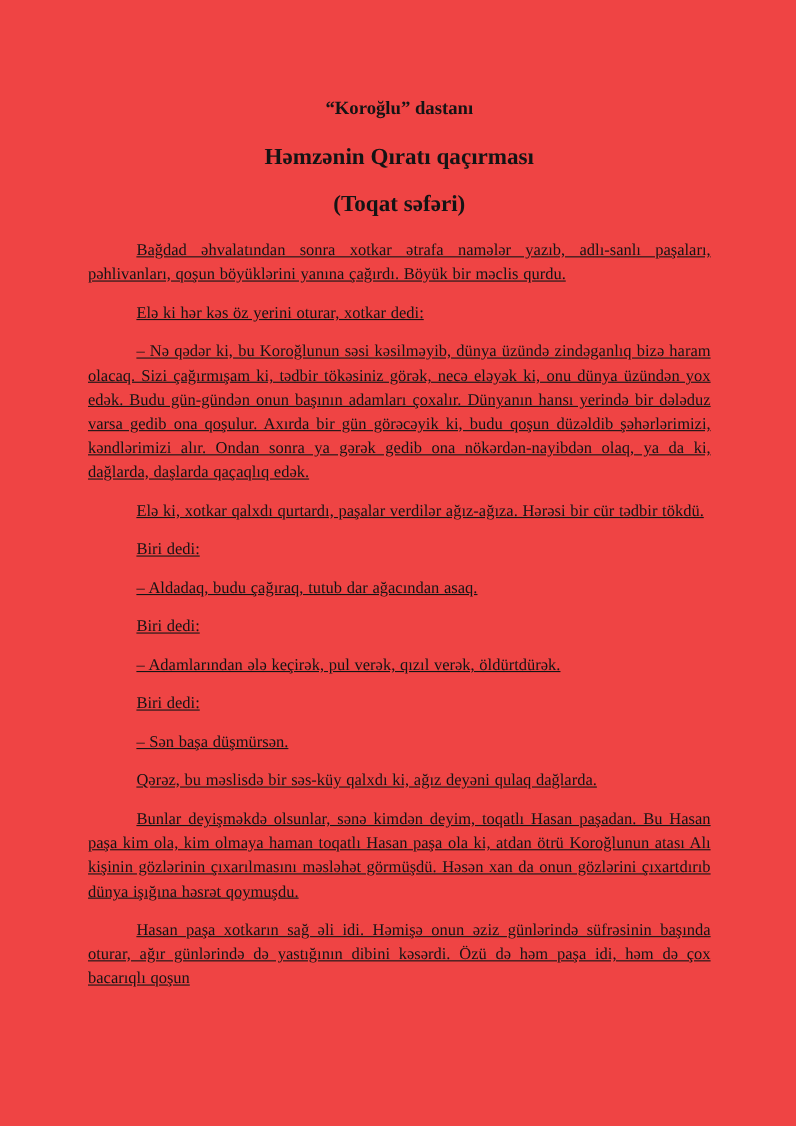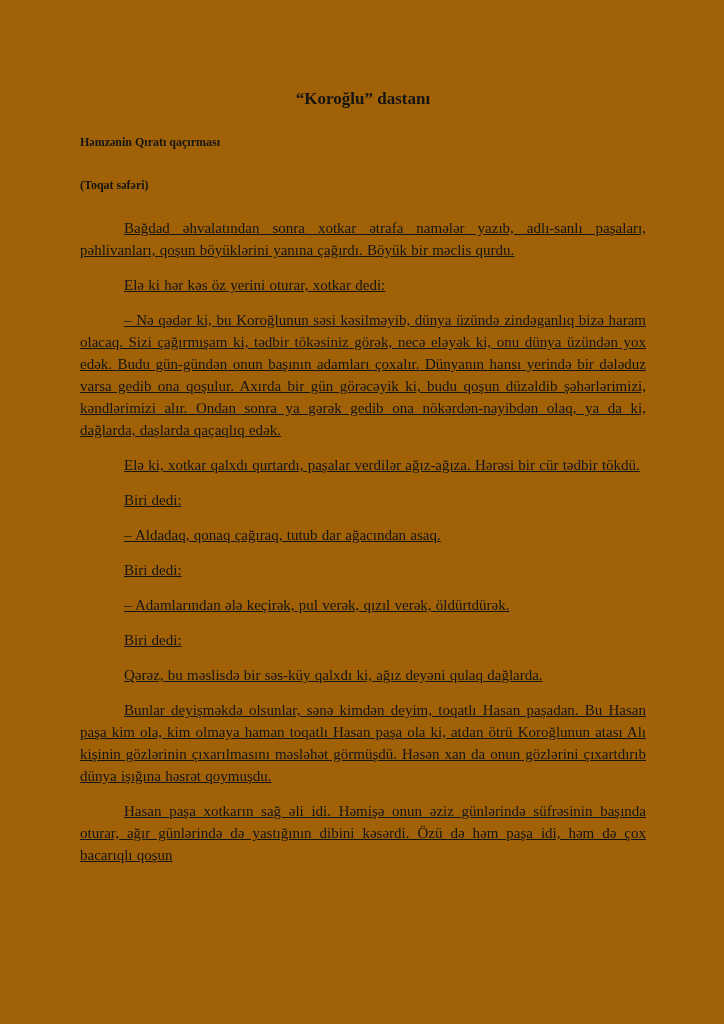--- a/index.html
+++ b/index.html
@@ -5,37 +5,38 @@
   html, body {
     margin: 0;
     padding: 0;
     background: #ffffff;
   }
   .page {
     position: relative;
     width: 724px;
     height: 1024px;
     margin: 0 auto;
-    background: #a16207;
+    background: #ef4444;
     overflow: hidden;
     box-sizing: border-box;
     padding: 88px 78px 0 80px;
     font-family: "Liberation Serif", "DejaVu Serif", serif;
     color: #141414;
   }
   .doc-title {
     font-size: 17px;
     font-weight: bold;
     text-align: center;
     line-height: 22px;
     margin: 0 0 21px 0;
   }
   .doc-subtitle {
-    font-size: 12px;
+    font-size: 21px;
     font-weight: bold;
+    text-align: center;
     line-height: 22px;
     margin: 0 0 21px 0;
   }
   .doc-subtitle.last {
   }
   p.body-par {
     font-size: 15px;
     line-height: 22px;
     margin: 0 0 13px 0;
     text-align: justify;
@@ -50,20 +51,21 @@
 <div class="page">
   <div class="doc-title">“Koroğlu” dastanı</div>
   <div class="doc-subtitle">Həmzənin Qıratı qaçırması</div>
   <div class="doc-subtitle last">(Toqat səfəri)</div>
 
   <p class="body-par">Bağdad əhvalatından sonra xotkar ətrafa namələr yazıb, adlı-sanlı paşaları, pəhlivanları, qoşun böyüklərini yanına çağırdı. Böyük bir məclis qurdu.</p>
   <p class="body-par">Elə ki hər kəs öz yerini oturar, xotkar dedi:</p>
   <p class="body-par">– Nə qədər ki, bu Koroğlunun səsi kəsilməyib, dünya üzündə zindəganlıq bizə haram olacaq. Sizi çağırmışam ki, tədbir tökəsiniz görək, necə eləyək ki, onu dünya üzündən yox edək. Budu gün-gündən onun başının adamları çoxalır. Dünyanın hansı yerində bir dələduz varsa gedib ona qoşulur. Axırda bir gün görəcəyik ki, budu qoşun düzəldib şəhərlərimizi, kəndlərimizi alır. Ondan sonra ya gərək gedib ona nökərdən-nayibdən olaq, ya da ki, dağlarda, daşlarda qaçaqlıq edək.</p>
   <p class="body-par">Elə ki, xotkar qalxdı qurtardı, paşalar verdilər ağız-ağıza. Hərəsi bir cür tədbir tökdü.</p>
   <p class="body-par">Biri dedi:</p>
-  <p class="body-par">– Aldadaq, qonaq çağıraq, tutub dar ağacından asaq.</p>
+  <p class="body-par">– Aldadaq, budu çağıraq, tutub dar ağacından asaq.</p>
   <p class="body-par">Biri dedi:</p>
   <p class="body-par">– Adamlarından ələ keçirək, pul verək, qızıl verək, öldürtdürək.</p>
   <p class="body-par">Biri dedi:</p>
+  <p class="body-par">– Sən başa düşmürsən.</p>
   <p class="body-par">Qərəz, bu məslisdə bir səs-küy qalxdı ki, ağız deyəni qulaq dağlarda.</p>
   <p class="body-par">Bunlar deyişməkdə olsunlar, sənə kimdən deyim, toqatlı Hasan paşadan. Bu Hasan paşa kim ola, kim olmaya haman toqatlı Hasan paşa ola ki, atdan ötrü Koroğlunun atası Alı kişinin gözlərinin çıxarılmasını məsləhət görmüşdü. Həsən xan da onun gözlərini çıxartdırıb dünya işığına həsrət qoymuşdu.</p>
   <p class="body-par">Hasan paşa xotkarın sağ əli idi. Həmişə onun əziz günlərində süfrəsinin başında oturar, ağır günlərində də yastığının dibini kəsərdi. Özü də həm paşa idi, həm də çox bacarıqlı qoşun</p>
 </div>
 
 </body></html>

